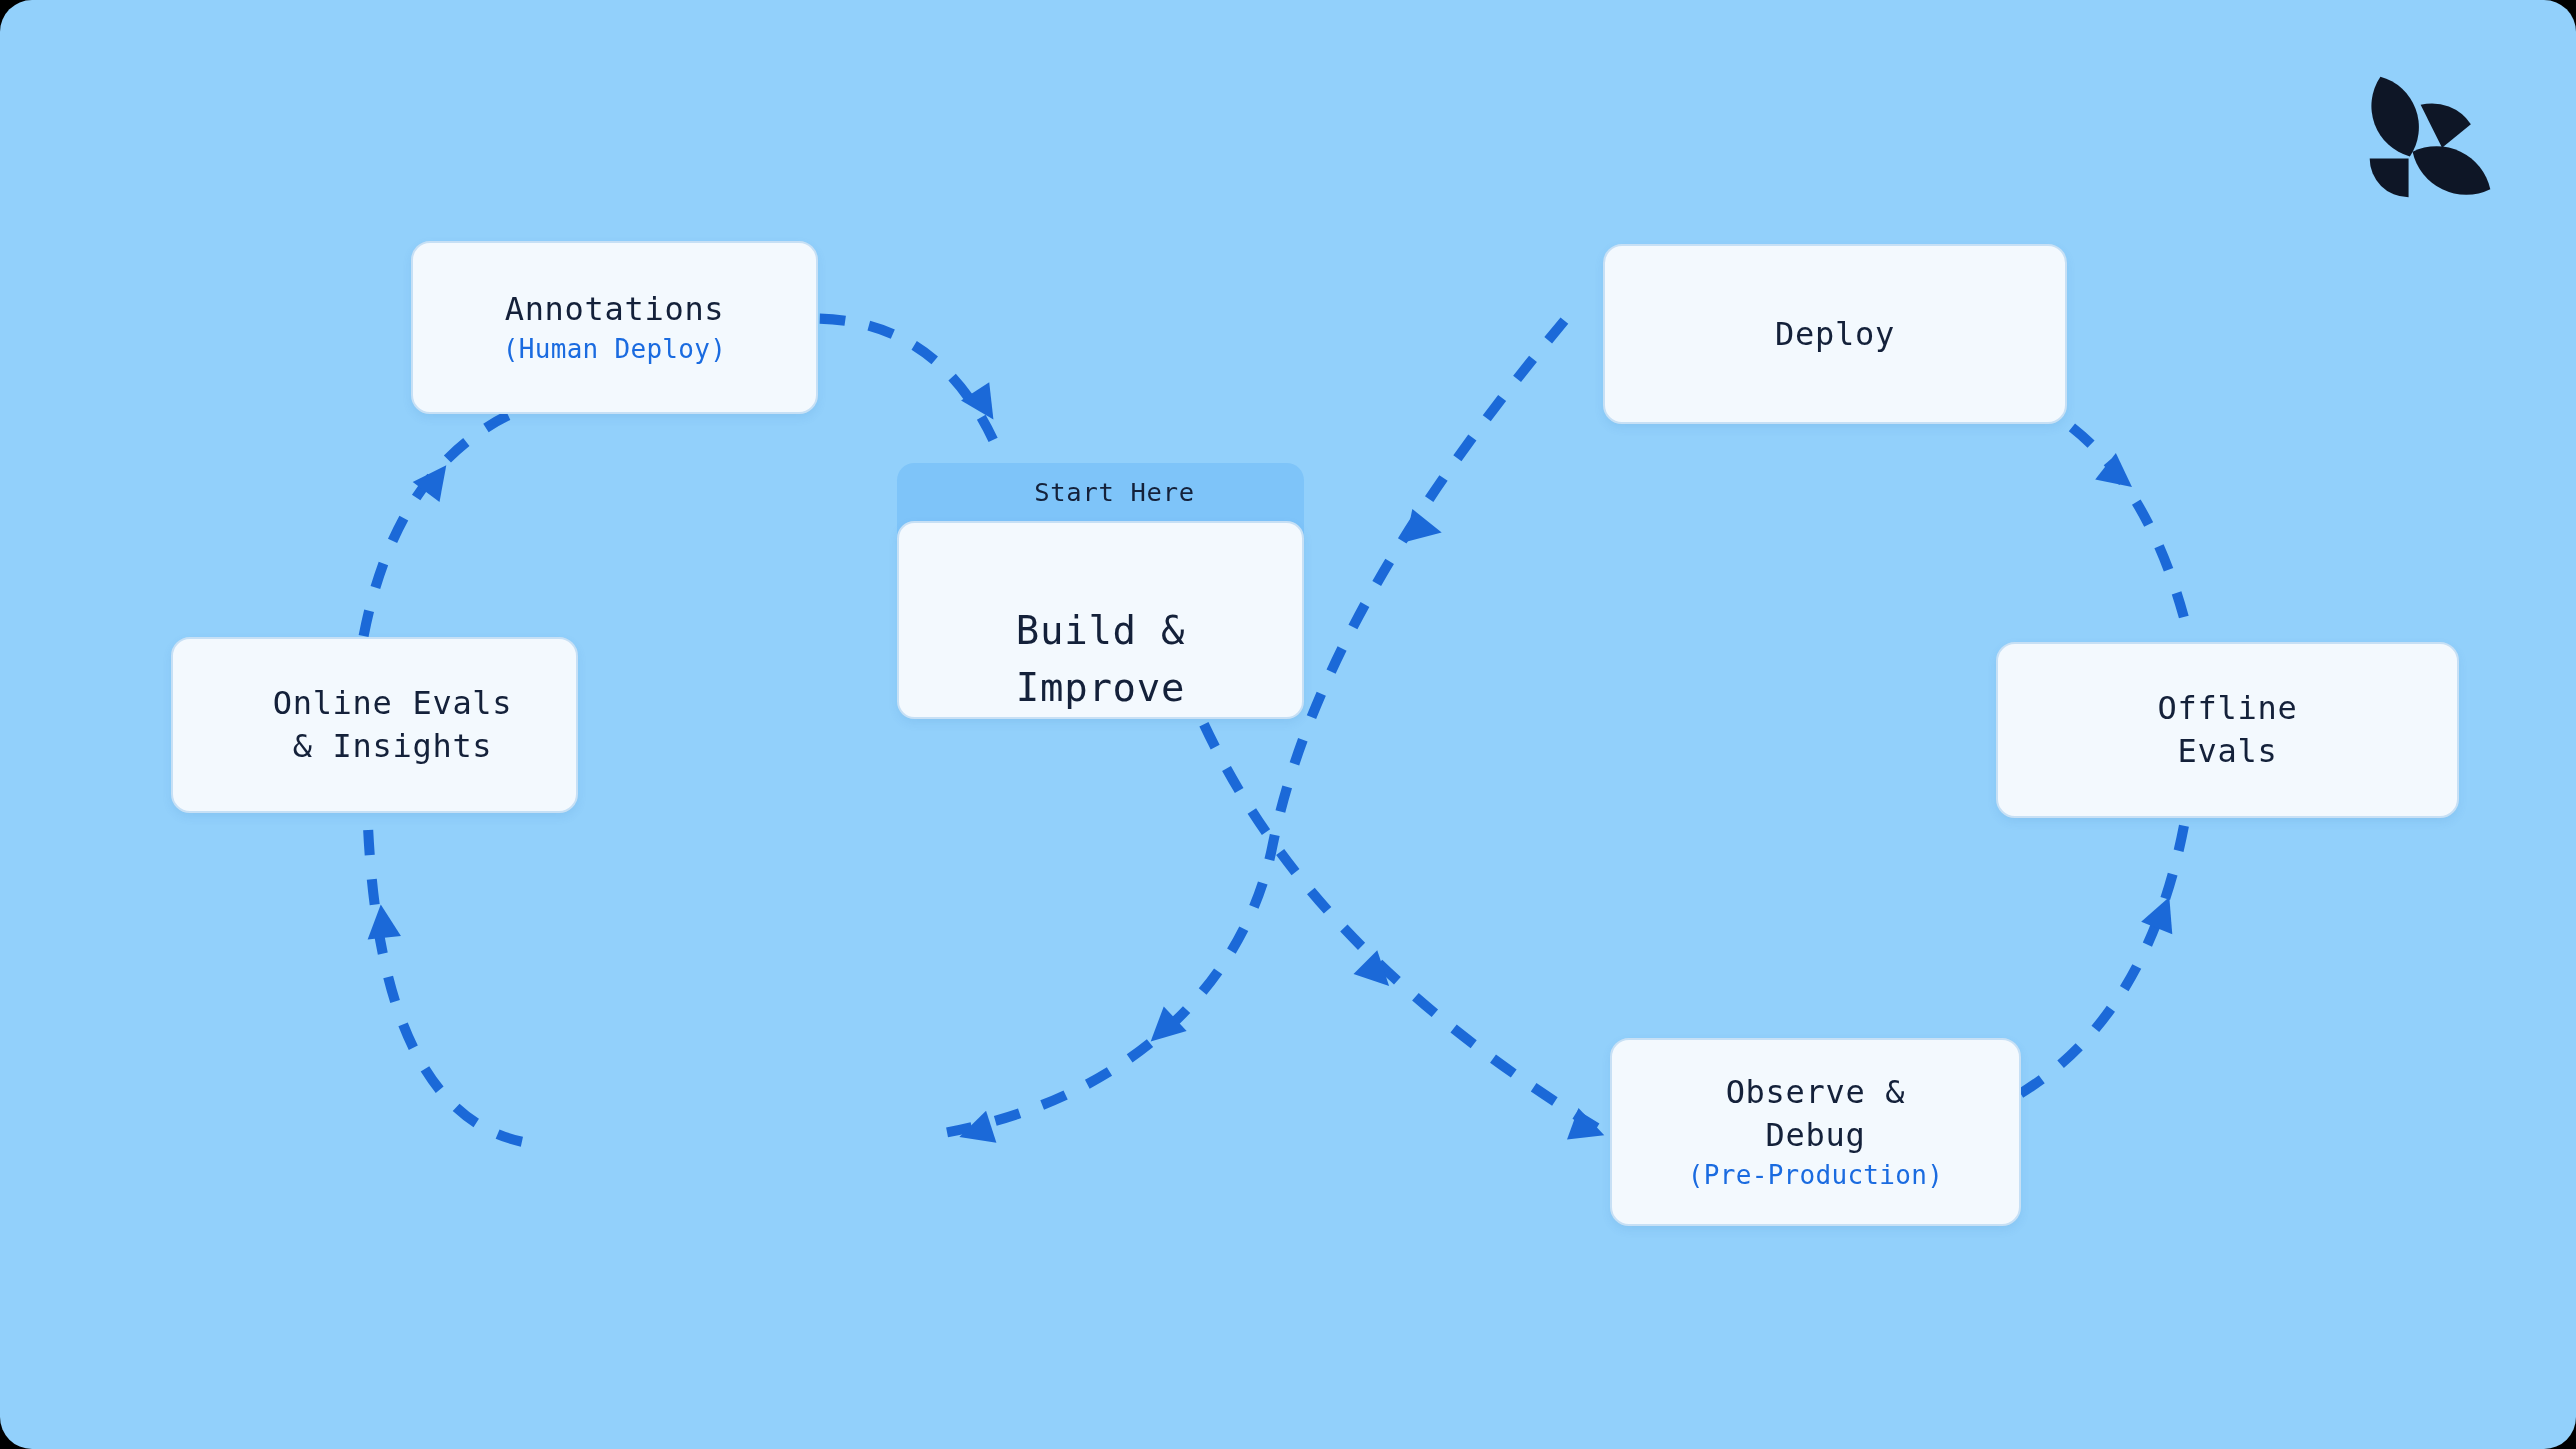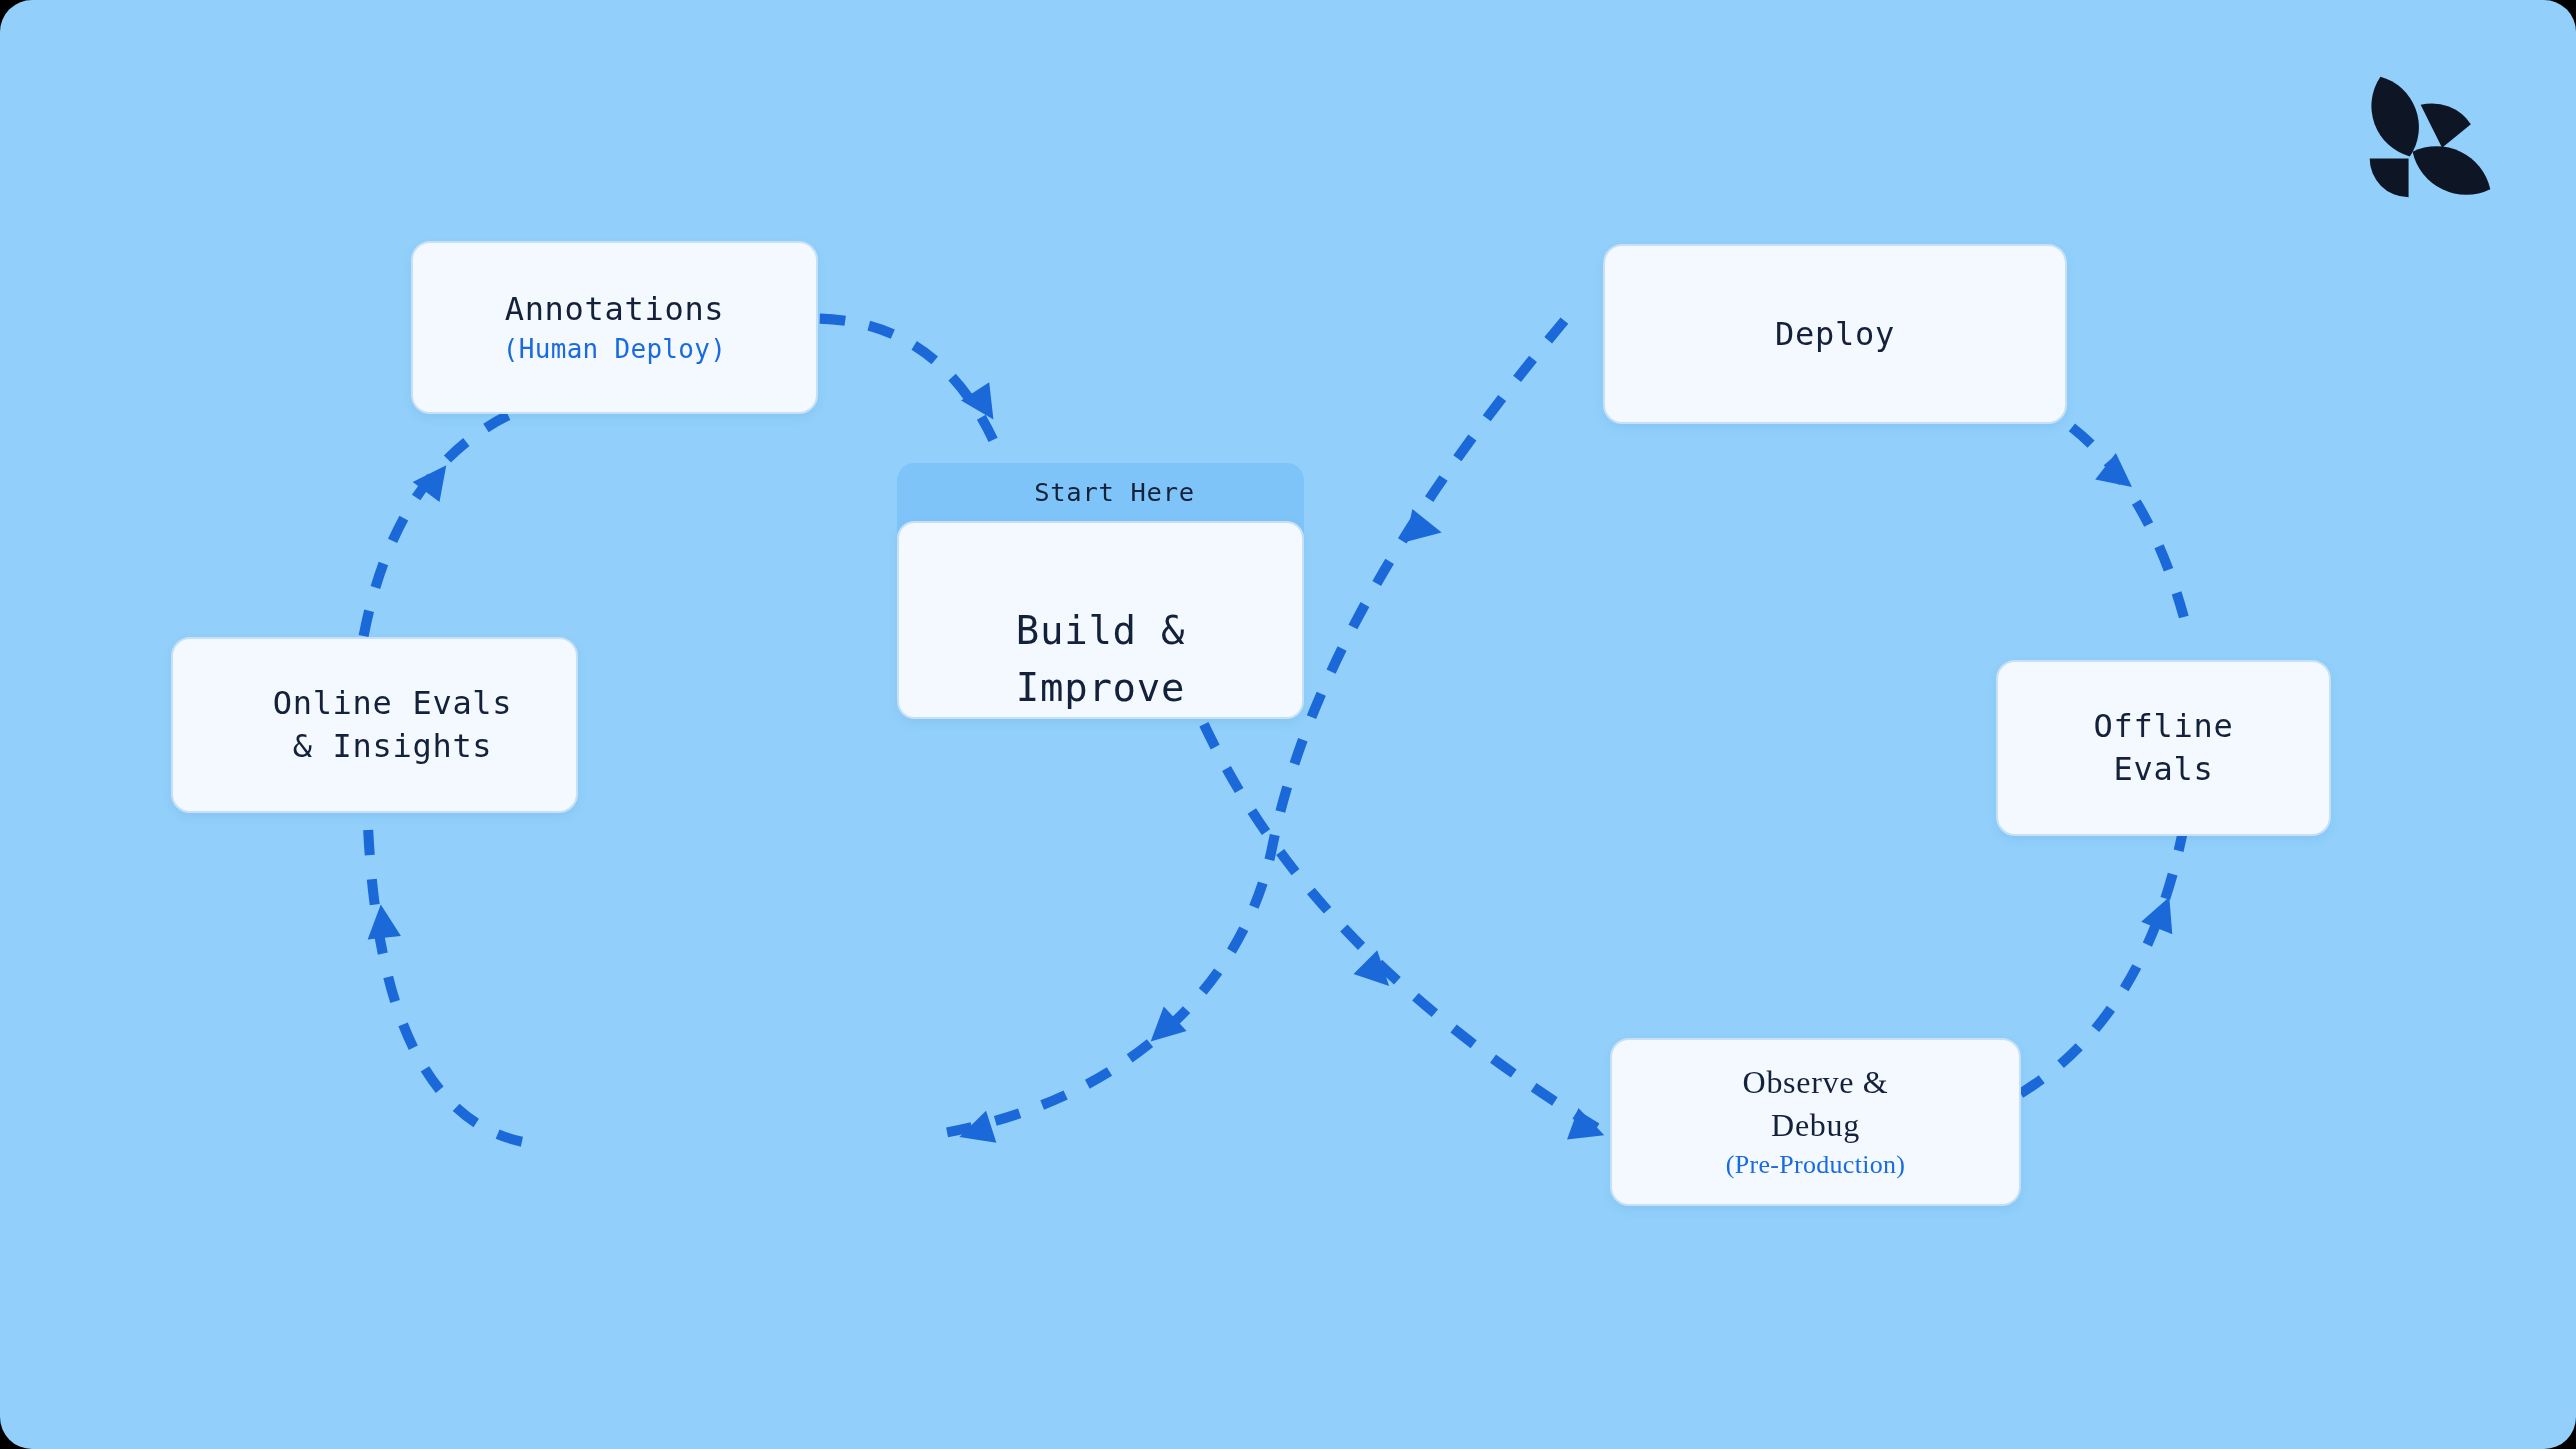--- a/index.html
+++ b/index.html
@@ -21,22 +21,22 @@
     display:flex;flex-direction:column;align-items:center;justify-content:center;
     text-align:center;box-shadow:0 4px 9.4px rgba(40,110,180,0.10);
   }
   .title{color:var(--title);font-size:32px;line-height:1.34;letter-spacing:0.7px;white-space:pre-line;}
   .subtitle{color:var(--subtitle);font-size:26px;line-height:1.4;letter-spacing:0.3px;white-space:pre-line;}
   
   #node-annotations{left:411px;top:241px;width:407px;height:173px;}
   #node-online-evals{left:171px;top:637px;width:407px;height:176px;padding-left:36px;}
   #node-observe-production{left:524px;top:1040px;width:406px;height:179px;}
   #node-deploy{left:1563px;top:244px;width:464px;height:180px;margin-left:40px;}
-  #node-offline-evals{left:1996px;top:660px;width:335px;height:176px;}
-  #node-observe-debug{left:1610px;top:1038px;width:411px;height:168px;font-family:Liberation Serif, serif;}
+  #node-offline-evals{left:1996px;top:642px;width:463px;height:176px;}
+  #node-observe-debug{left:1610px;top:1038px;width:411px;height:188px;}
   
   #node-build{position:absolute;left:897px;top:463px;width:407px;height:216px;}
   #build-header{
     position:absolute;left:0;top:0;right:0;height:75px;background:var(--header-bg);
     border-radius:17.4px 17.4px 0 0;display:flex;align-items:flex-start;justify-content:center;padding-left:28px;
   }
   #build-header .badge{color:var(--title);font-size:25.5px;line-height:58px;letter-spacing:0.7px;}
   #build-body{
     position:absolute;left:0;top:58px;right:0;height:198px;background:var(--box-bg);
     border:2px solid var(--box-border);border-radius:17.4px;box-sizing:border-box;

